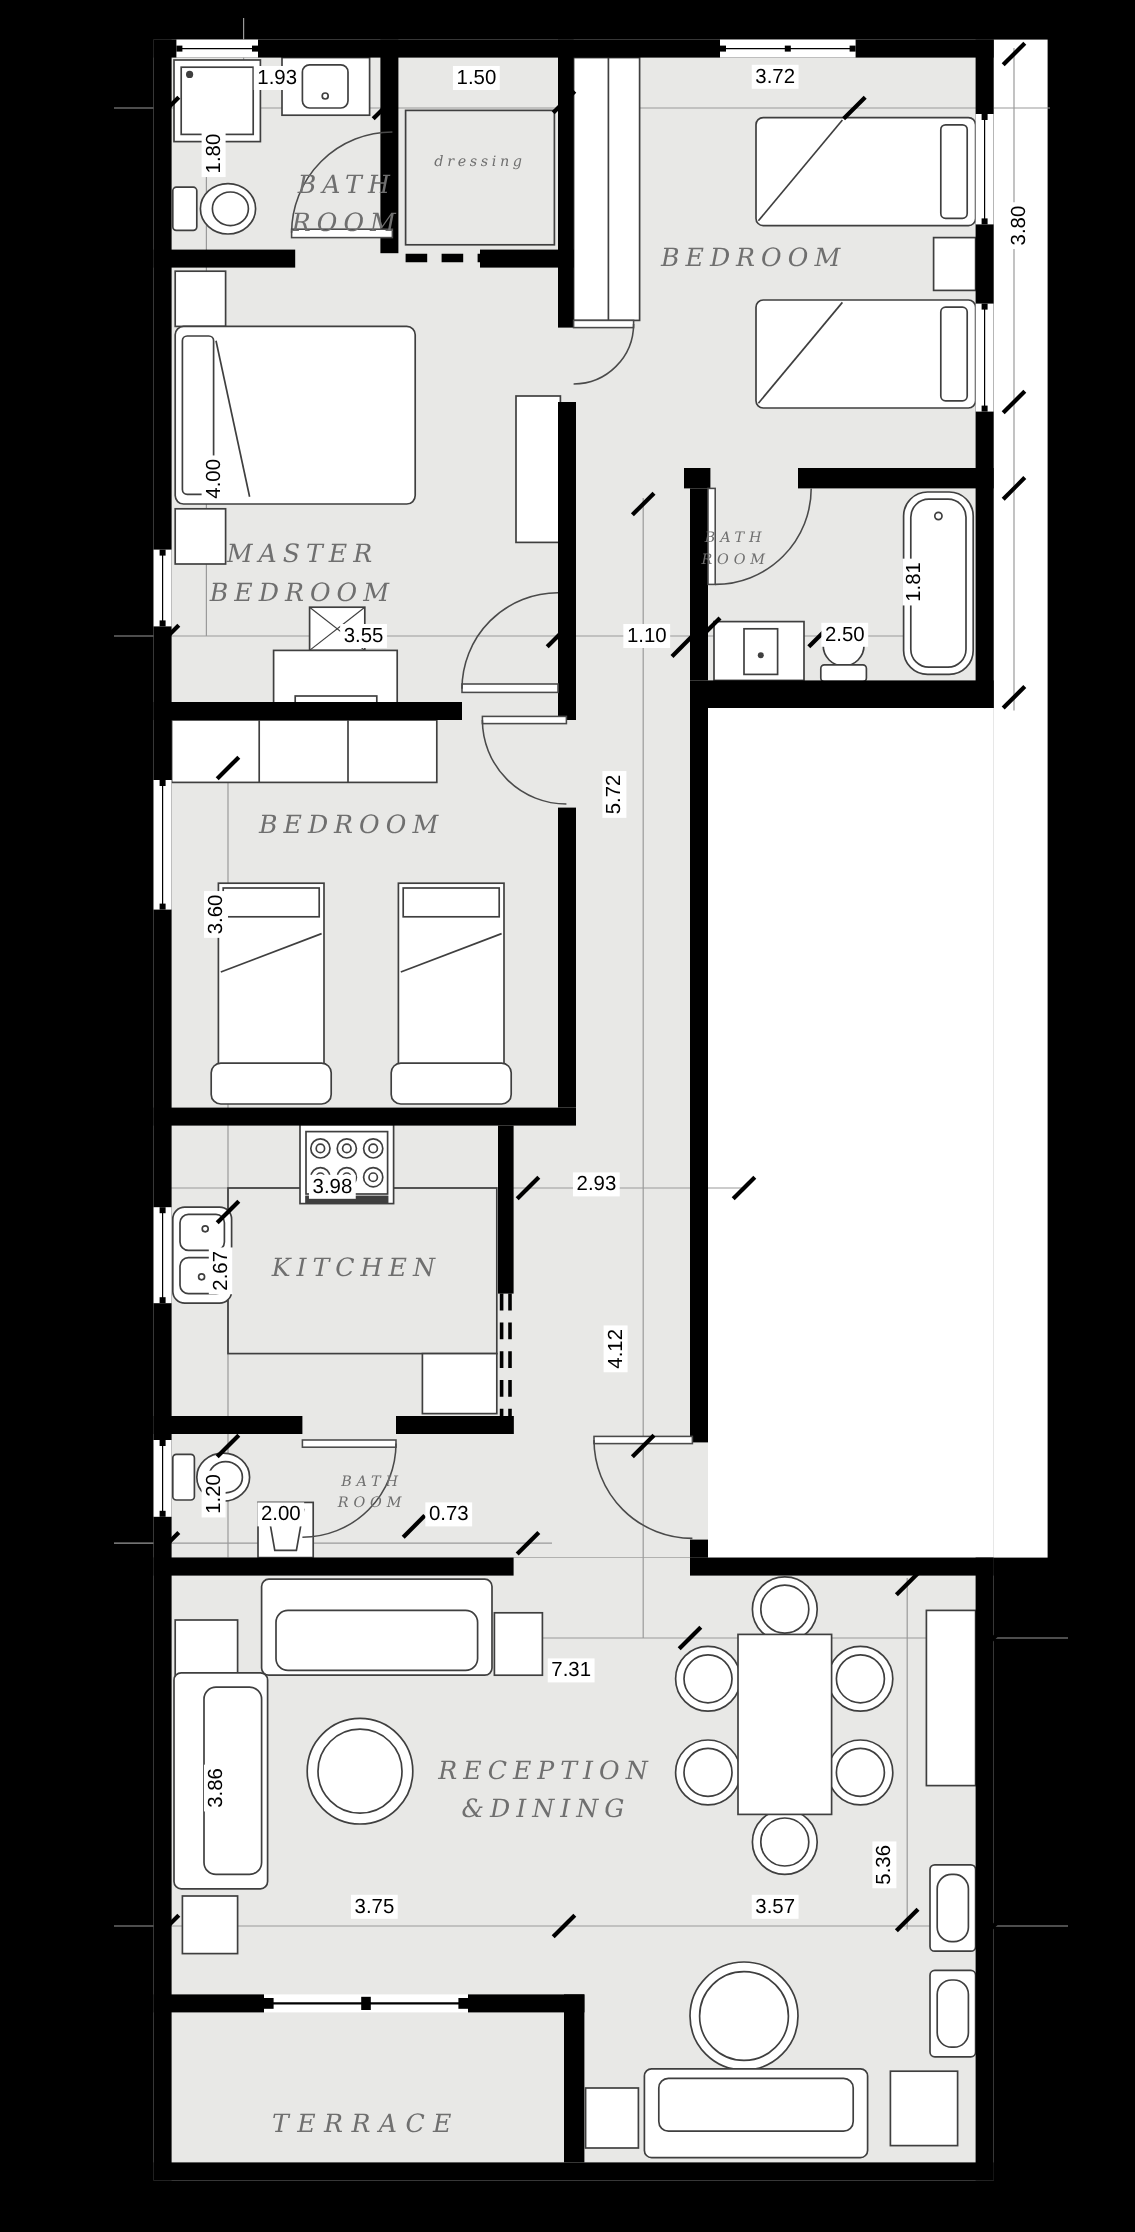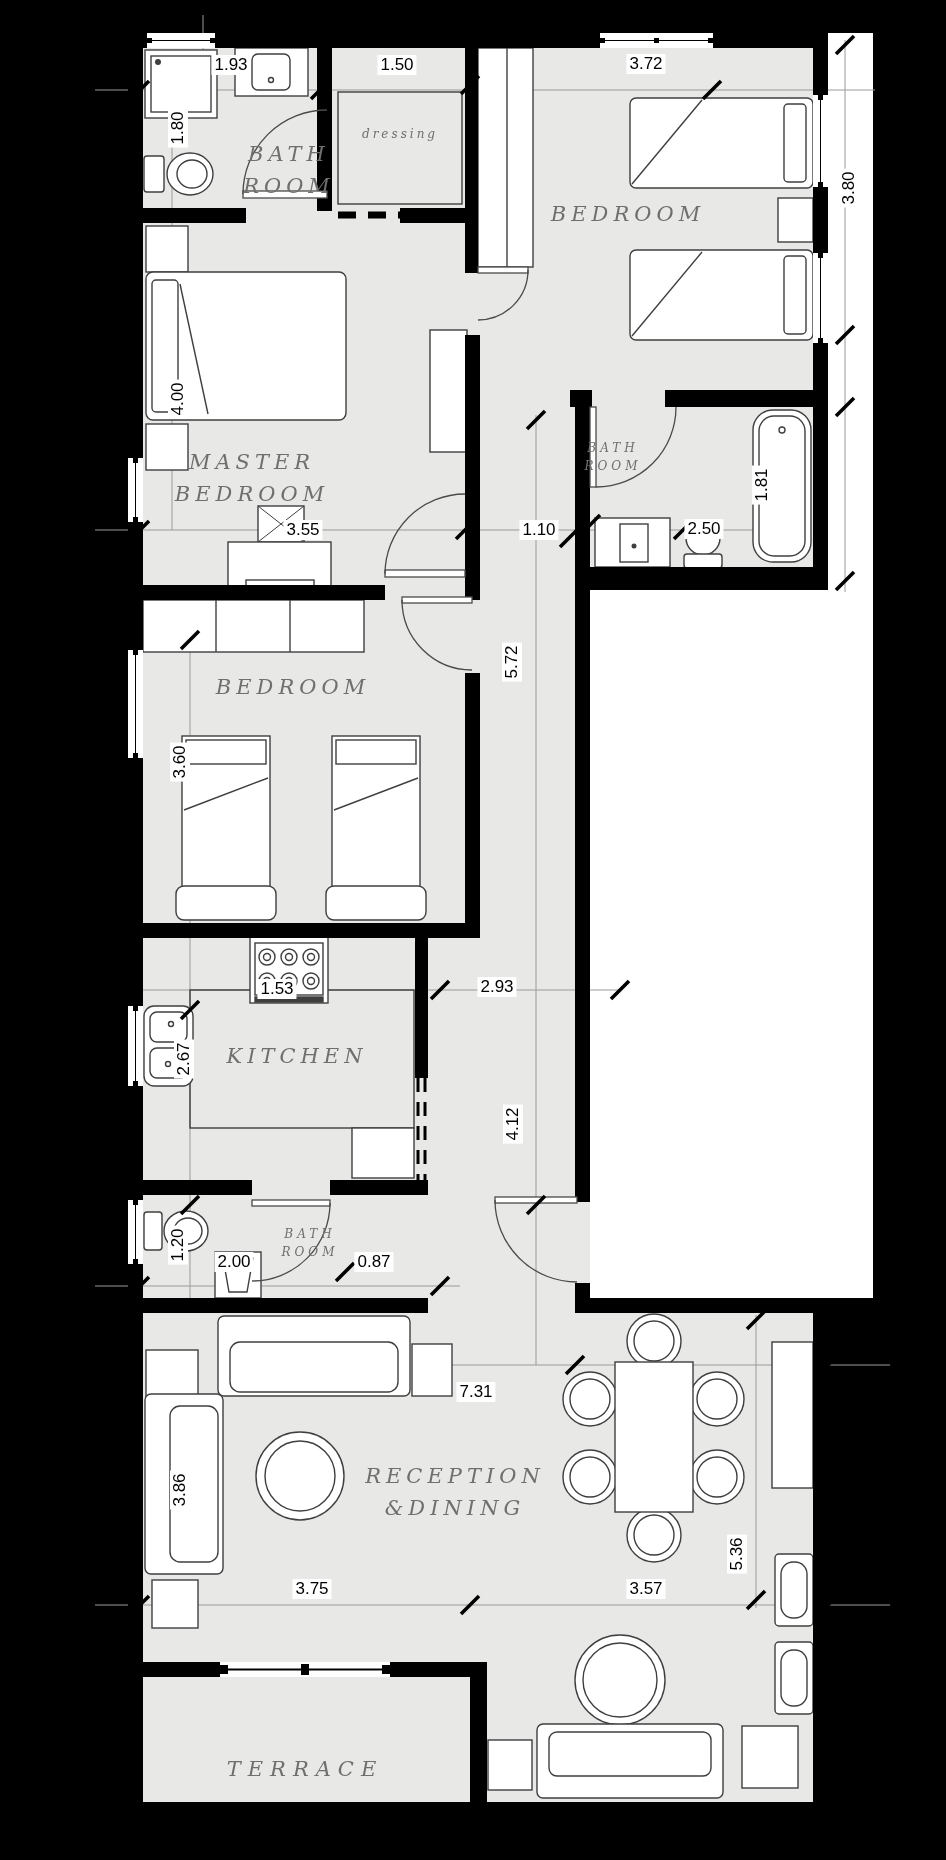--- a/index.html
+++ b/index.html
@@ -426,26 +426,26 @@
 <div class="dim" style="left:646px;top:64px;">3.72</div>
 <div class="dim v" style="left:178px;top:128px;">1.80</div>
 <div class="dim v" style="left:849px;top:188px;">3.80</div>
 <div class="dim v" style="left:178px;top:399px;">4.00</div>
 <div class="dim v" style="left:762px;top:485px;">1.81</div>
 <div class="dim" style="left:704px;top:529px;">2.50</div>
 <div class="dim" style="left:303px;top:530px;">3.55</div>
 <div class="dim" style="left:527px;top:530px;margin-left:12px;">1.10</div>
 <div class="dim v" style="left:512px;top:662px;">5.72</div>
 <div class="dim v" style="left:180px;top:762px;">3.60</div>
-<div class="dim" style="left:277px;top:989px;">1.53</div>
+<div class="dim" style="left:277px;top:989px;">3.98</div>
 <div class="dim" style="left:497px;top:987px;">2.93</div>
 <div class="dim v" style="left:184px;top:1059px;">2.67</div>
 <div class="dim v" style="left:513px;top:1124px;">4.12</div>
 <div class="dim v" style="left:178px;top:1245px;">1.20</div>
 <div class="dim" style="left:234px;top:1262px;">2.00</div>
-<div class="dim" style="left:374px;top:1262px;">0.87</div>
+<div class="dim" style="left:374px;top:1262px;">0.73</div>
 <div class="dim" style="left:476px;top:1392px;">7.31</div>
 <div class="dim v" style="left:180px;top:1490px;">3.86</div>
 <div class="dim v" style="left:737px;top:1554px;">5.36</div>
 <div class="dim" style="left:312px;top:1589px;">3.75</div>
 <div class="dim" style="left:646px;top:1589px;">3.57</div>
 
 </div>
 
 </body></html>

